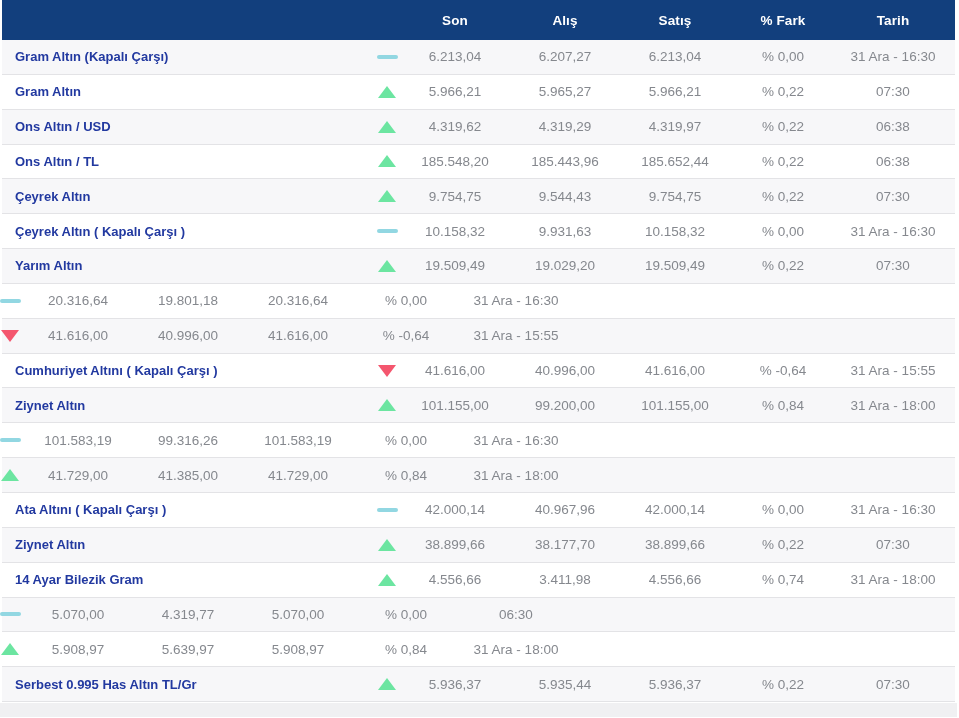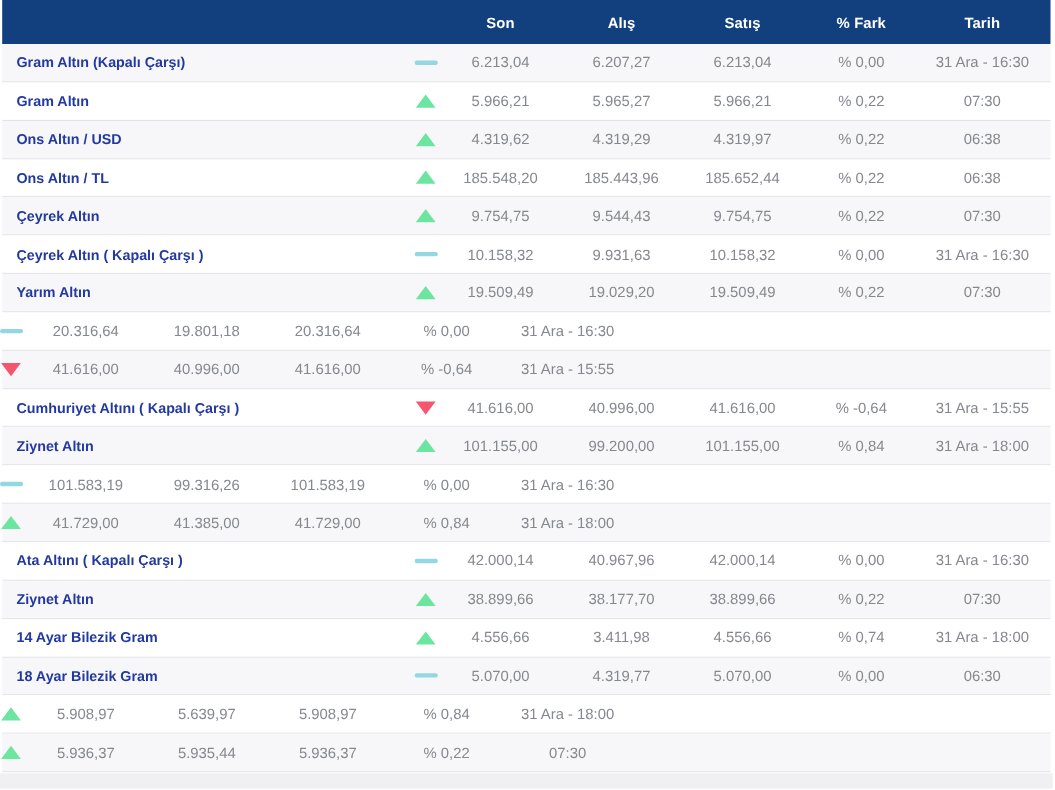--- a/index.html
+++ b/index.html
@@ -269,21 +269,20 @@
       <span class="icon icon-up"></span>
     </div>
     <div class="c-son num">4.556,66</div>
     <div class="c-alis num">3.411,98</div>
     <div class="c-satis num">4.556,66</div>
     <div class="c-fark num">% 0,74</div>
     <div class="c-tarih num">31 Ara - 18:00</div>
   </div>
 
   <div class="row">
-    <div class="c-name name">18 Ayar Bilezik Gram</div>
     <div class="c-arrow">
       <span class="icon icon-flat"></span>
     </div>
     <div class="c-son num">5.070,00</div>
     <div class="c-alis num">4.319,77</div>
     <div class="c-satis num">5.070,00</div>
     <div class="c-fark num">% 0,00</div>
     <div class="c-tarih num">06:30</div>
   </div>
 
@@ -292,20 +291,21 @@
       <span class="icon icon-up"></span>
     </div>
     <div class="c-son num">5.908,97</div>
     <div class="c-alis num">5.639,97</div>
     <div class="c-satis num">5.908,97</div>
     <div class="c-fark num">% 0,84</div>
     <div class="c-tarih num">31 Ara - 18:00</div>
   </div>
 
   <div class="row">
+    <div class="c-name name">Serbest 0.995 Has Altın TL/Gr</div>
     <div class="c-arrow">
       <span class="icon icon-up"></span>
     </div>
     <div class="c-son num">5.936,37</div>
     <div class="c-alis num">5.935,44</div>
     <div class="c-satis num">5.936,37</div>
     <div class="c-fark num">% 0,22</div>
     <div class="c-tarih num">07:30</div>
   </div>
 </div>

